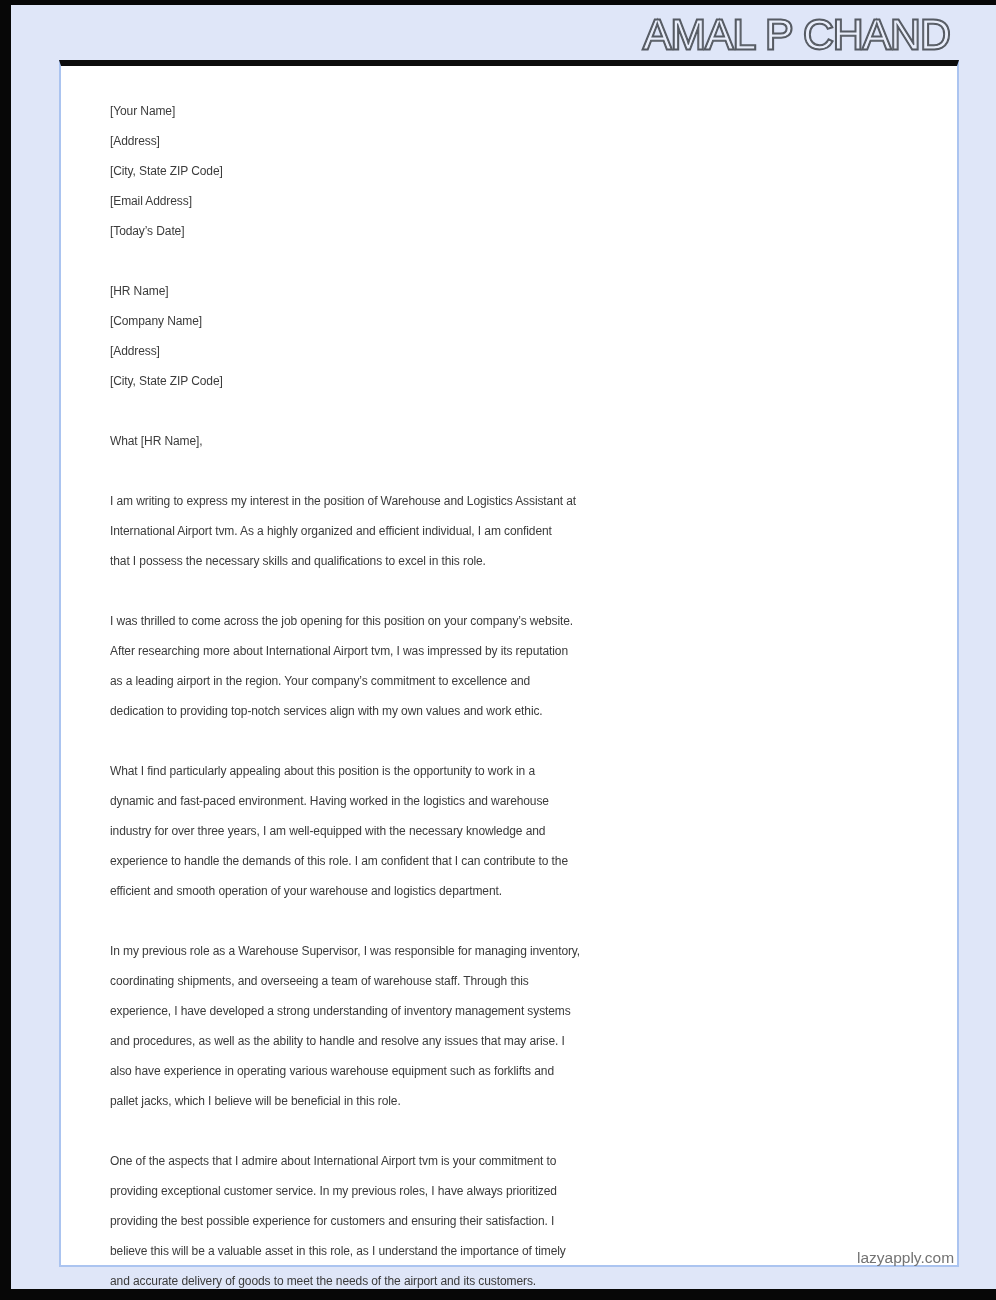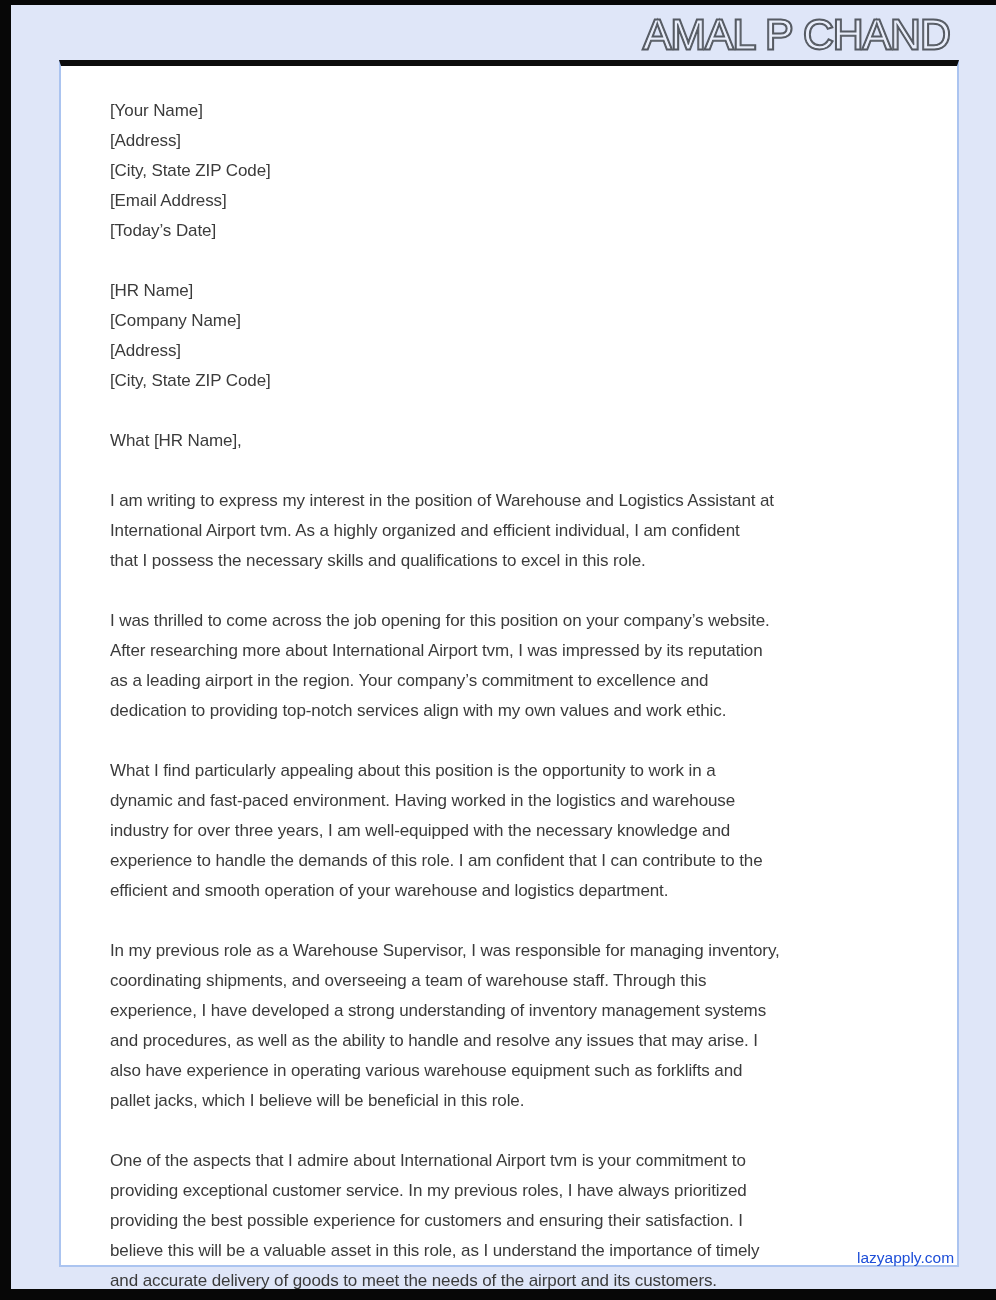--- a/index.html
+++ b/index.html
@@ -50,38 +50,38 @@
     border-right: 2px solid #abc4f0;
     border-bottom: 2px solid #abc4f0;
     z-index: 1;
   }
   
   .doc-content {
     position: absolute;
     left: 99px; top: 91px;
     width: 812px;
     z-index: 2;
-    font-size: 17px;
+    font-size: 12px;
     line-height: 30px;
     letter-spacing: -0.1px;
     color: #3b3b3b;
   }
   .para {
     margin: 0 0 30px 0;
     white-space: pre-line;
   }
   .para:last-child { margin-bottom: 0; }
   
   .watermark {
     position: absolute;
     left: 846px; top: 1244px;
     z-index: 4;
     font-size: 15.5px;
     line-height: 18px;
-    color: #1d4ed8;
+    color: #737373;
     letter-spacing: 0;
   }
 </style>
 </head>
 <body>
 
 <div class="frame">
   <div class="canvas">
 
     <div class="header-name">

